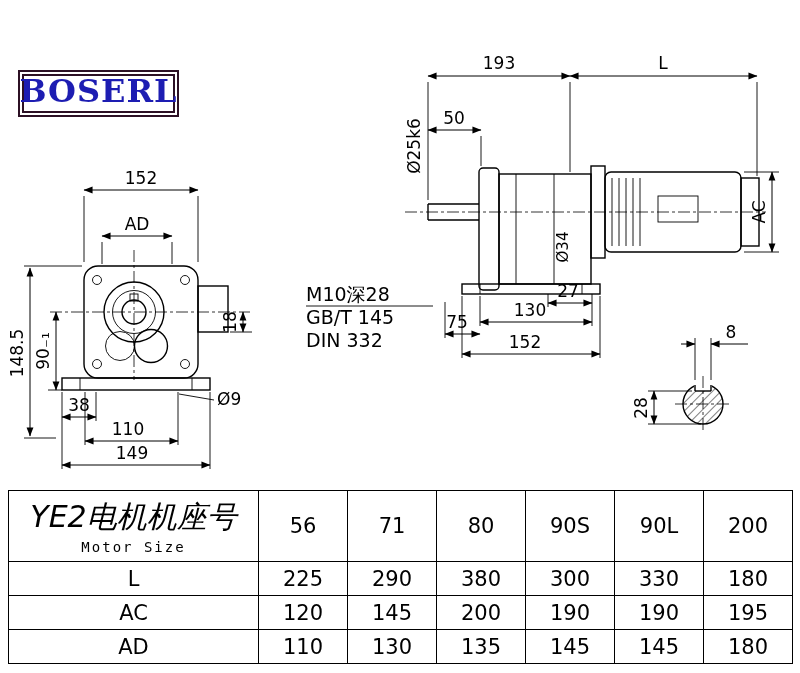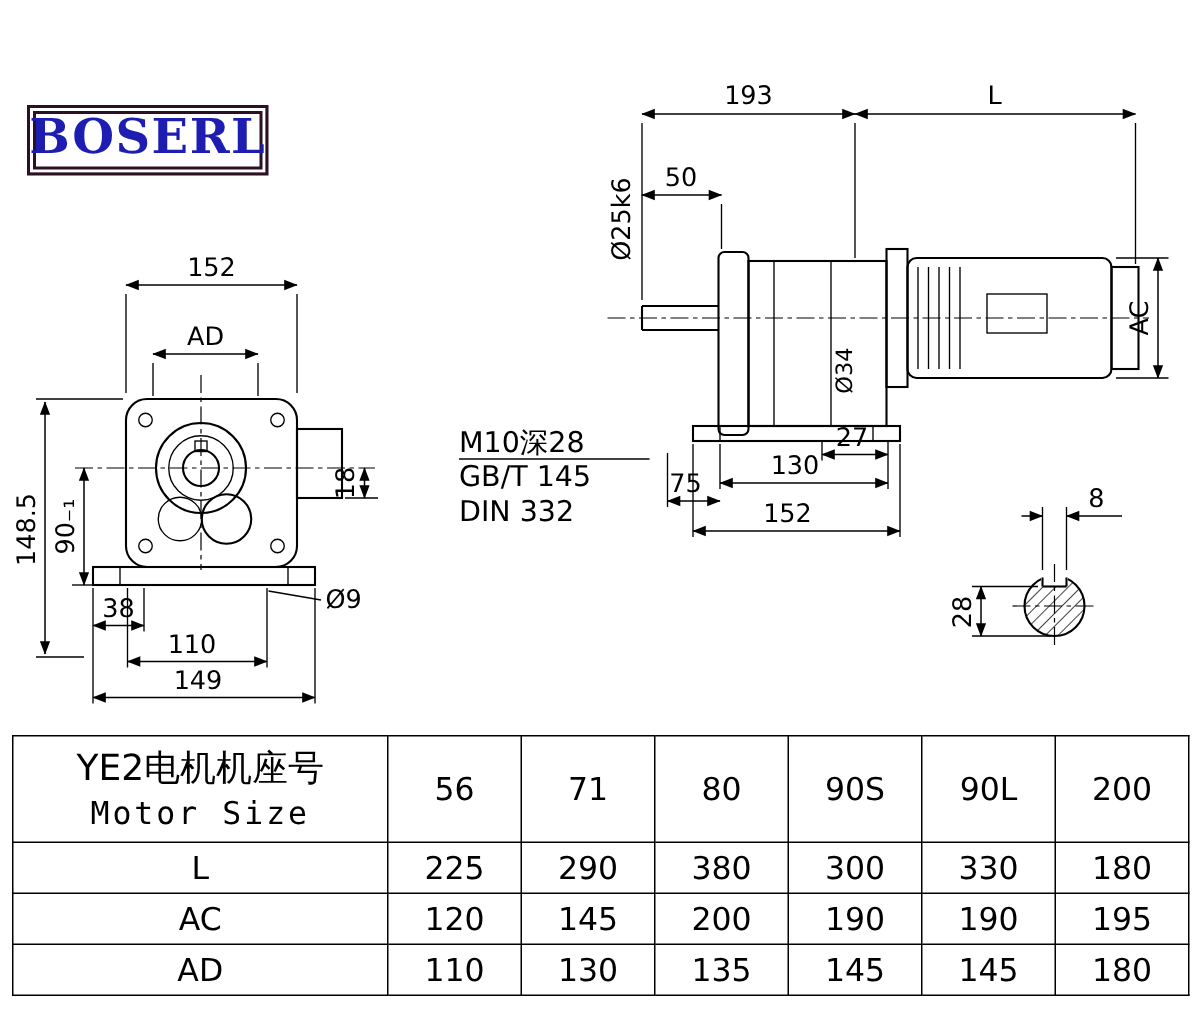--- a/index.html
+++ b/index.html
@@ -20,22 +20,22 @@
   .dim  { stroke:#000; stroke-width:1;   fill:none; }
   .cl   { stroke:#000; stroke-width:0.8; fill:none; stroke-dasharray:12 3 3 3; }
   svg text { fill:#000; font-family:"DejaVu Sans",sans-serif; font-size:17px; }
   .t  { text-anchor:middle; }
   .ts { text-anchor:start; }
   .note { font-size:19px; }
 
   table.spec { position:absolute; left:8px; top:490px; width:784px; border-collapse:collapse; table-layout:fixed; text-align:center; }
   table.spec td { border:1.5px solid #000; font-size:21px; color:#000; height:34px; padding:0; }
   table.spec tr.hdr td { height:71px; }
-  .hdr-cn { font-size:24px; line-height:1.4; }
-  .hdr-en { font-family:"DejaVu Sans Mono",monospace; font-size:21px; letter-spacing:2px; line-height:1.3; }
+  .hdr-cn { font-size:30px; line-height:1.4;font-style:italic; }
+  .hdr-en { font-family:"DejaVu Sans Mono",monospace; font-size:14px; letter-spacing:2px; line-height:1.3; }
 </style>
 </head>
 <body>
 
 <div class="page">
 
 
   <div class="logo">
     <span>BOSERL</span>
   </div>

